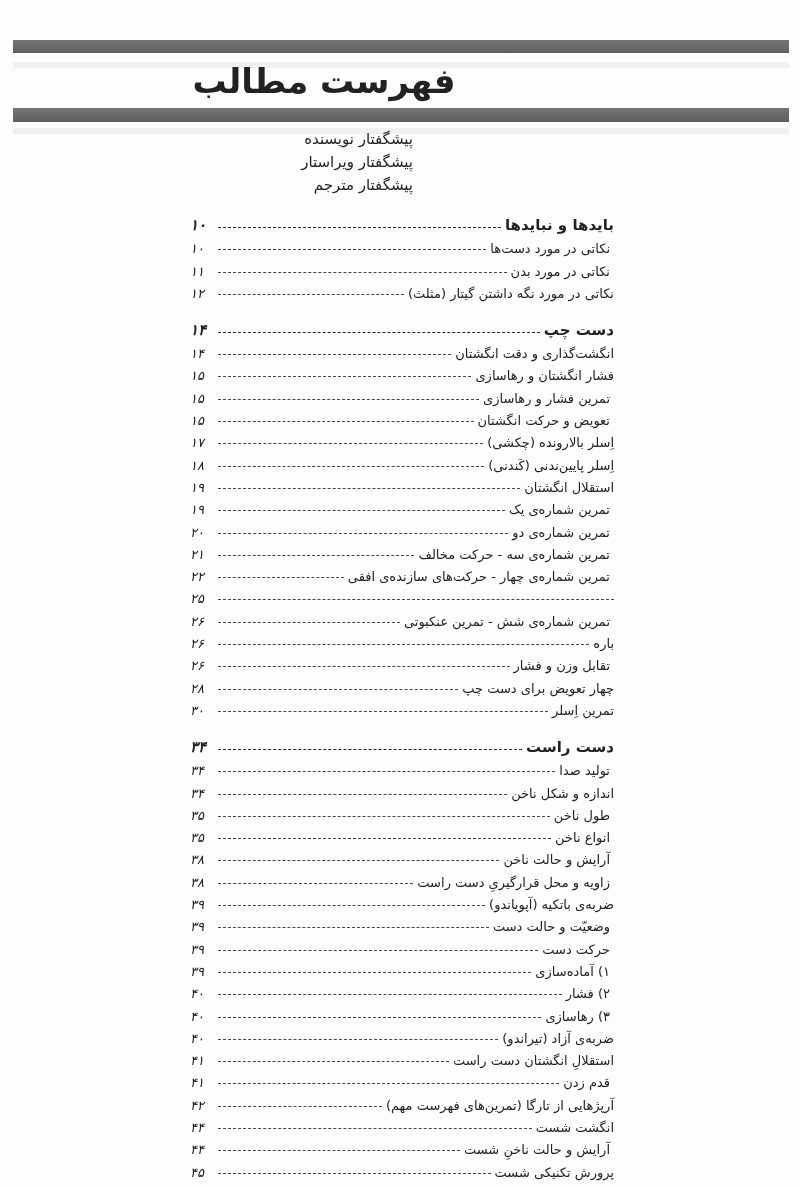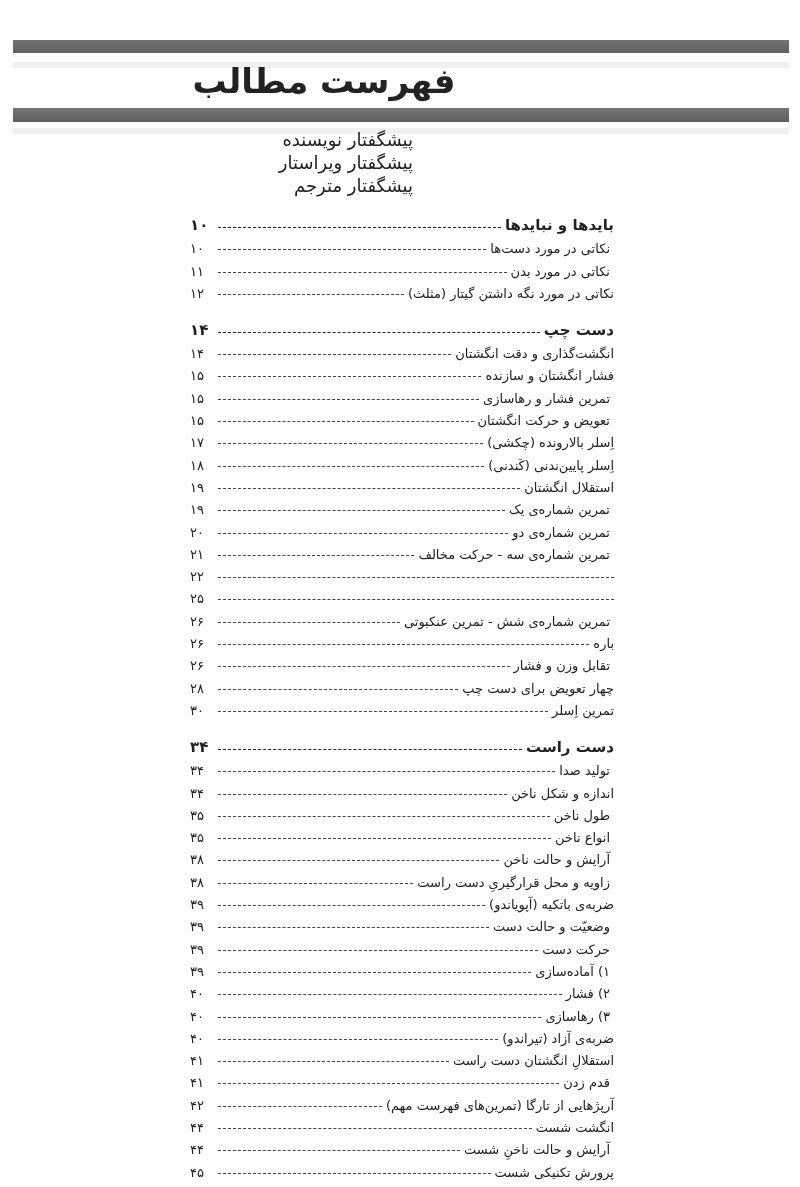--- a/index.html
+++ b/index.html
@@ -22,38 +22,38 @@
   }
   .title {
     position: absolute; top: 58px; left: 0; width: 648px;
     text-align: center; direction: rtl;
     font-size: 34px; font-weight: bold; color: #222;
     line-height: 46px;
   }
   .prefaces {
     position: absolute; top: 128px; right: 387px;
     direction: rtl; text-align: right;
-    font-size: 18px; line-height: 23px; color: #222;
+    font-size: 15px; line-height: 23px; color: #222;
   }
   .toc {
     position: absolute; left: 190px; width: 424px;
   }
   .row {
     display: flex; flex-direction: row-reverse; align-items: flex-end;
     height: 22.3px; font-size: 13px; color: #222;
   }
   .row .label {
     direction: rtl; white-space: nowrap; padding-left: 4px;
   }
   .row.indent .label { padding-right: 4px; text-align: right; }
   .row .leader {
     flex: 1; border-bottom: 1px dashed #444; margin-bottom: 6px; margin-left: 6px;
   }
   .row .page {
-    direction: rtl; width: 22px; text-align: left; font-size: 13px;
+    direction: rtl; width: 22px; text-align: left; font-size: 13px; font-style: italic;
   }
   .row.heading { font-weight: bold; font-size: 15px; height: 24px; }
   .row.heading .leader { border-bottom: 1.5px dashed #222; }
   .row.heading .page { font-size: 15px; }
   .section { margin-bottom: 14px; }
 </style>
 </head>
 <body>
 
 <div class="ghost" style="top:62px"></div>
@@ -96,21 +96,21 @@
         <span class="label">دست چپ</span>
         <span class="leader"></span>
         <span class="page">۱۴</span>
       </div>
       <div class="row ">
         <span class="label">انگشت‌گذاری و دقت انگشتان</span>
         <span class="leader"></span>
         <span class="page">۱۴</span>
       </div>
       <div class="row ">
-        <span class="label">فشار انگشتان و سازنده</span>
+        <span class="label">فشار انگشتان و رهاسازی</span>
         <span class="leader"></span>
         <span class="page">۱۵</span>
       </div>
       <div class="row indent">
         <span class="label">تمرین فشار و رهاسازی</span>
         <span class="leader"></span>
         <span class="page">۱۵</span>
       </div>
       <div class="row indent">
         <span class="label">تعویض و حرکت انگشتان</span>
@@ -141,20 +141,21 @@
         <span class="label">تمرین شماره‌ی دو</span>
         <span class="leader"></span>
         <span class="page">۲۰</span>
       </div>
       <div class="row indent">
         <span class="label">تمرین شماره‌ی سه - حرکت مخالف</span>
         <span class="leader"></span>
         <span class="page">۲۱</span>
       </div>
       <div class="row indent">
+        <span class="label">تمرین شماره‌ی چهار - حرکت‌های سازنده‌ی افقی</span>
         <span class="leader"></span>
         <span class="page">۲۲</span>
       </div>
       <div class="row indent">
         <span class="leader"></span>
         <span class="page">۲۵</span>
       </div>
       <div class="row indent">
         <span class="label">تمرین شماره‌ی شش - تمرین عنکبوتی</span>
         <span class="leader"></span>

